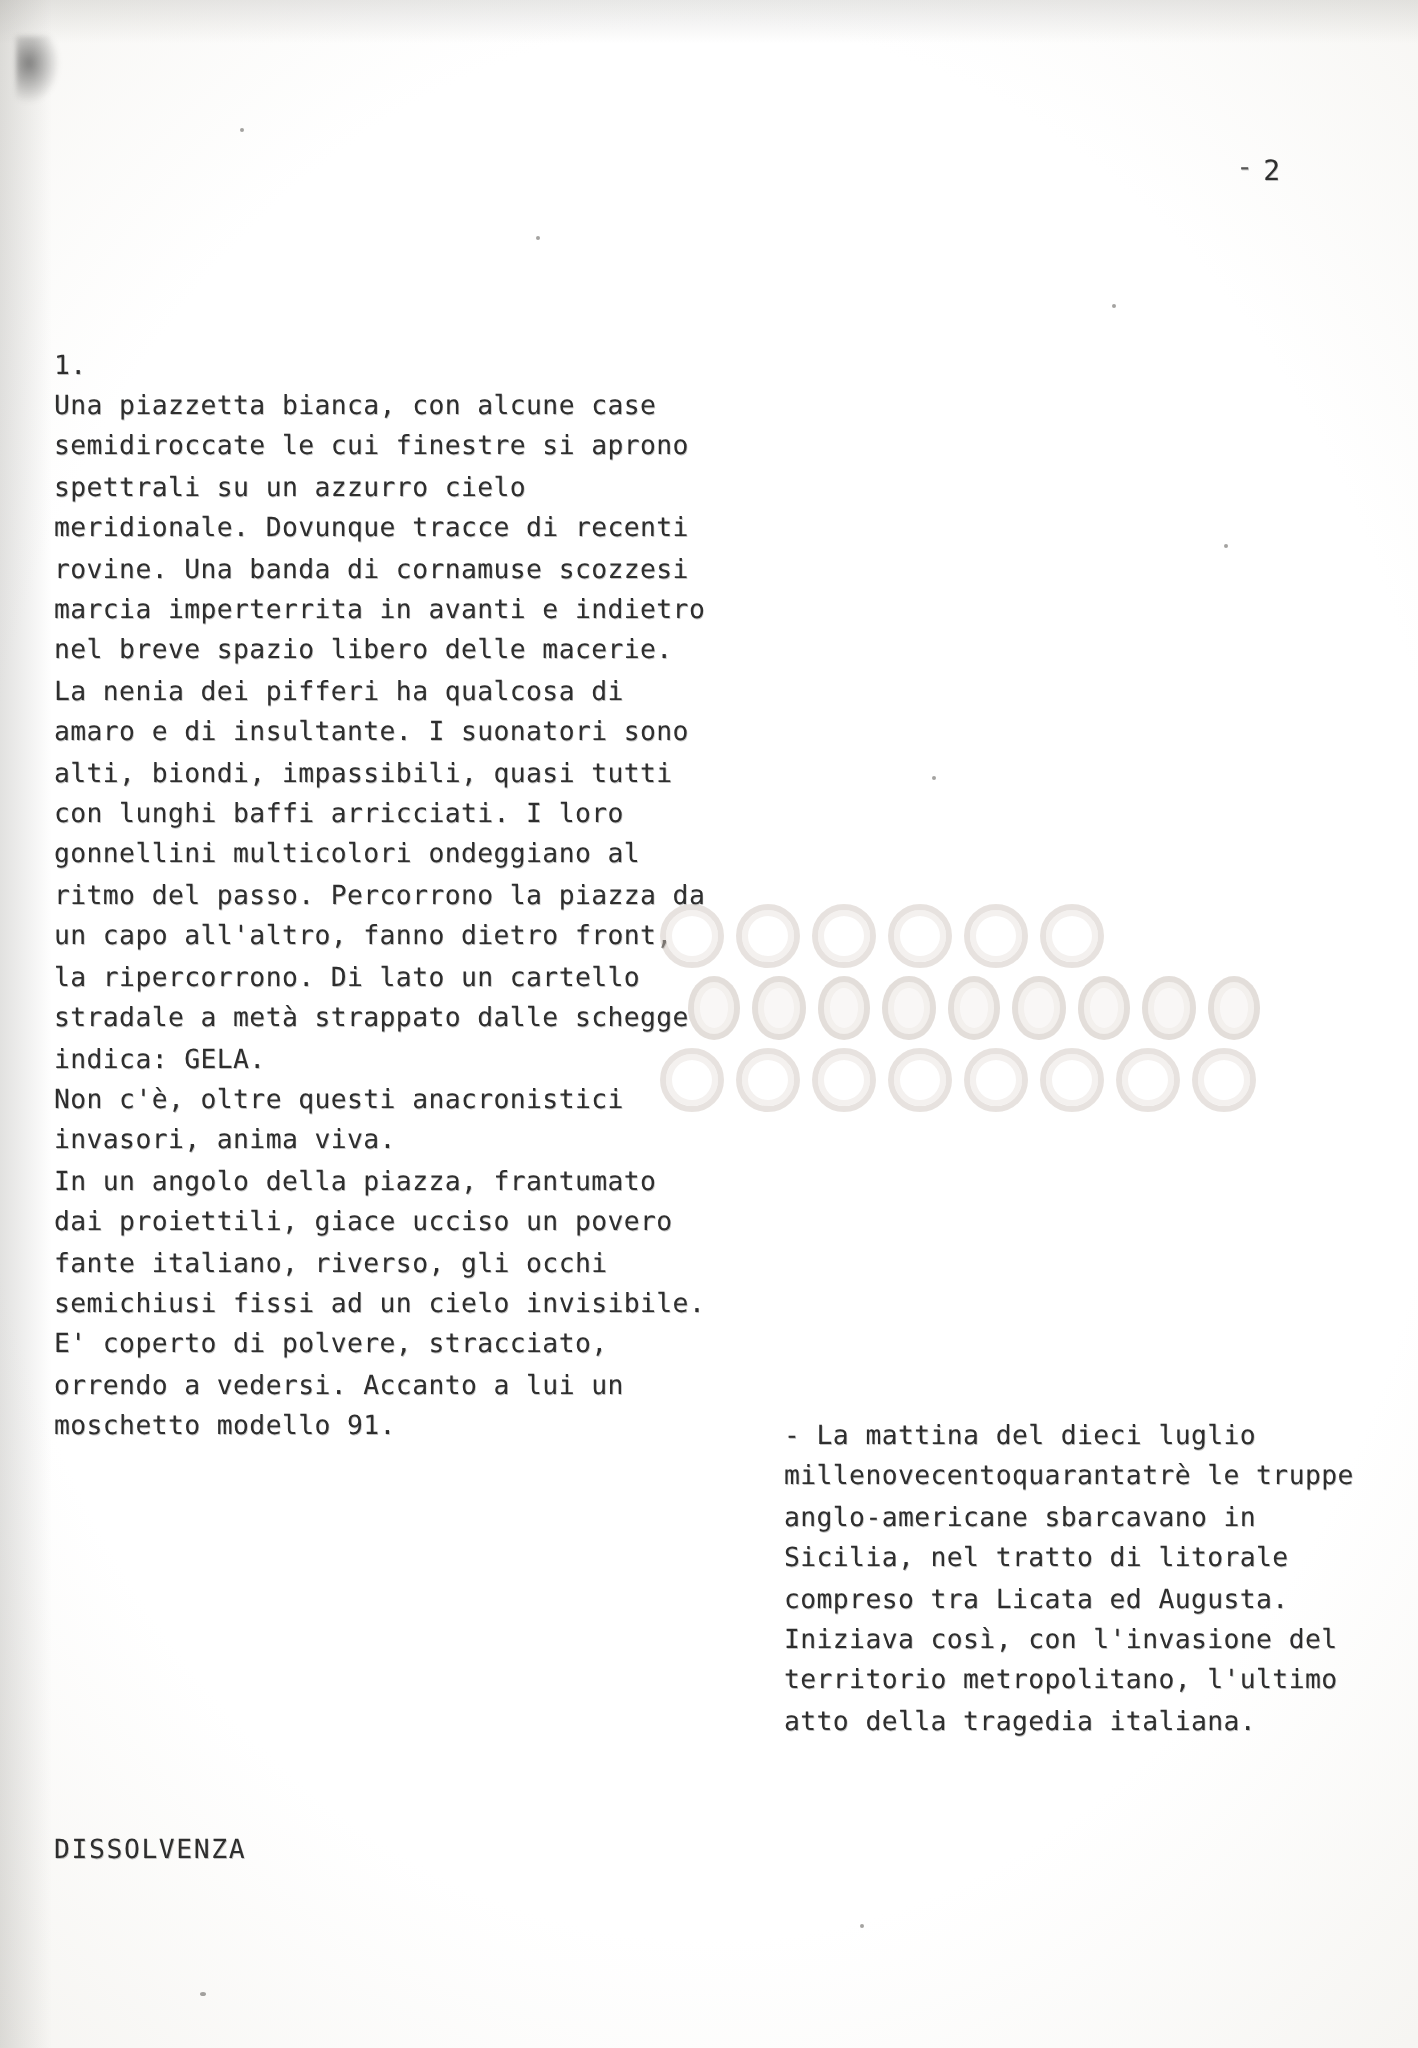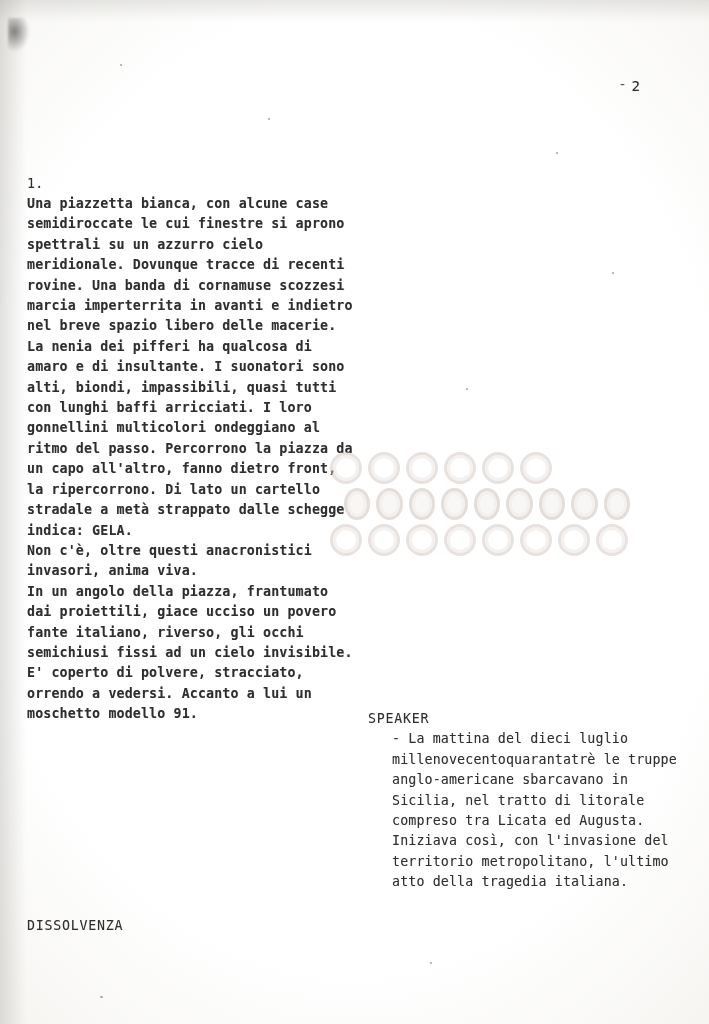--- a/index.html
+++ b/index.html
@@ -88,21 +88,20 @@
     position: absolute;
     left: 27px;
     top: 174px;
   }
 
   #action-block {
     position: absolute;
     left: 27px;
     top: 194px;
     width: 330px;
-    font-weight: bold;
   }
 
   #speaker-block {
     position: absolute;
     left: 368px;
     top: 709px;
     width: 320px;
   }
   #speaker-name {
     letter-spacing: 0.8px;
@@ -201,19 +200,18 @@
       <div class="wm-dot"></div>
       <div class="wm-dot"></div>
       <div class="wm-dot"></div>
       <div class="wm-dot"></div>
       <div class="wm-dot"></div>
       <div class="wm-dot"></div>
     </div>
   </div>
 
   <div id="speaker-block">
-    <div id="speaker-name" class="tw">SPEAKER</div>
     <div id="speaker-lines" class="tw">- La mattina del dieci luglio millenovecentoquarantatrè le truppe anglo-americane sbarcavano in Sicilia, nel tratto di litorale compreso tra Licata ed Augusta. Iniziava così, con l'invasione del territorio metropolitano, l'ultimo atto della tragedia italiana.</div>
   </div>
 
   <div id="dissolve" class="tw">DISSOLVENZA</div>
 
 </div>
 
 </body></html>

